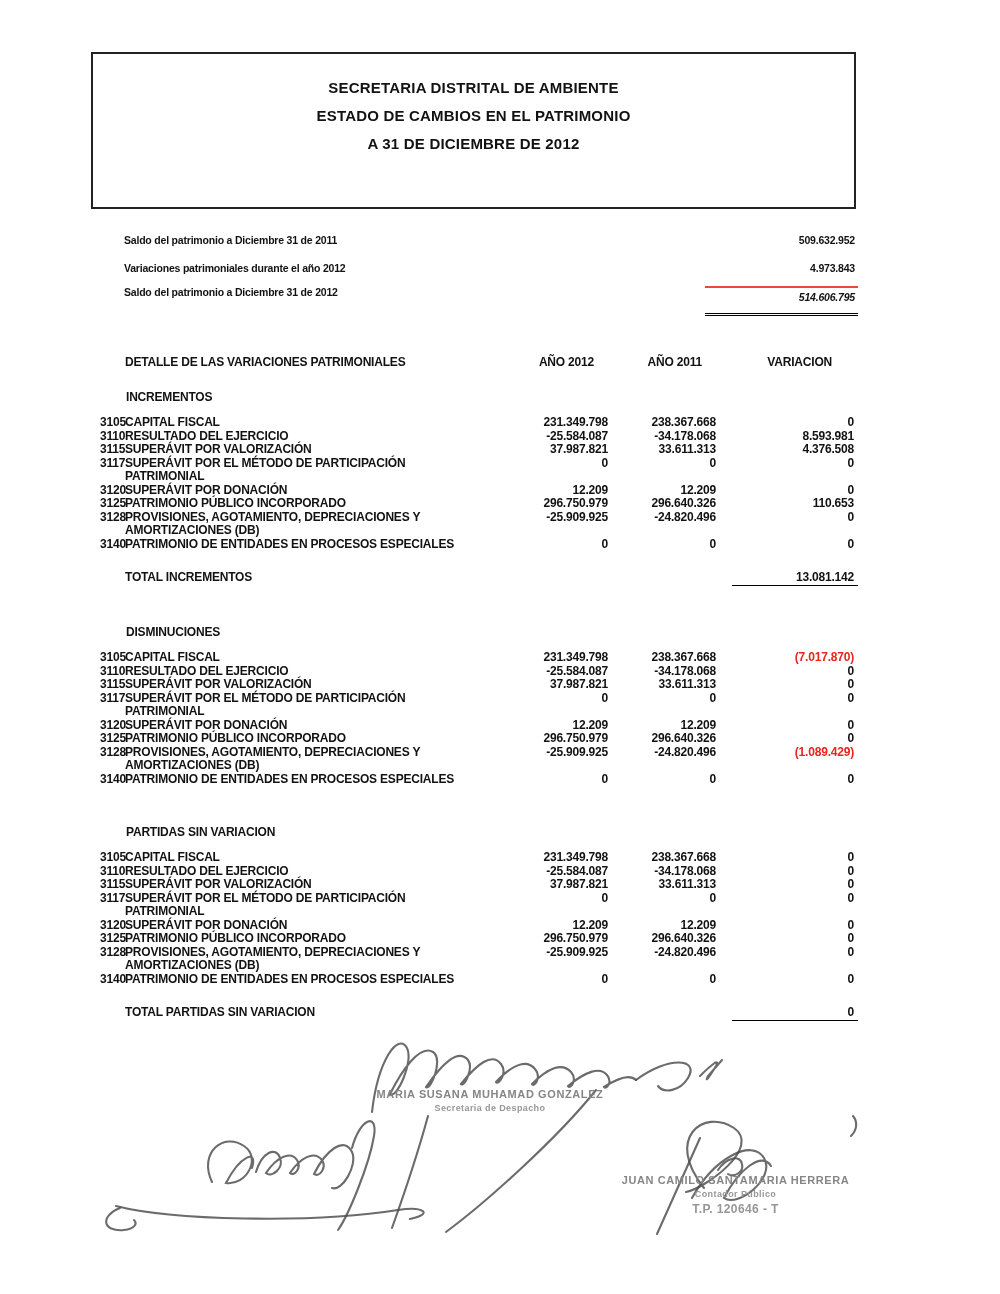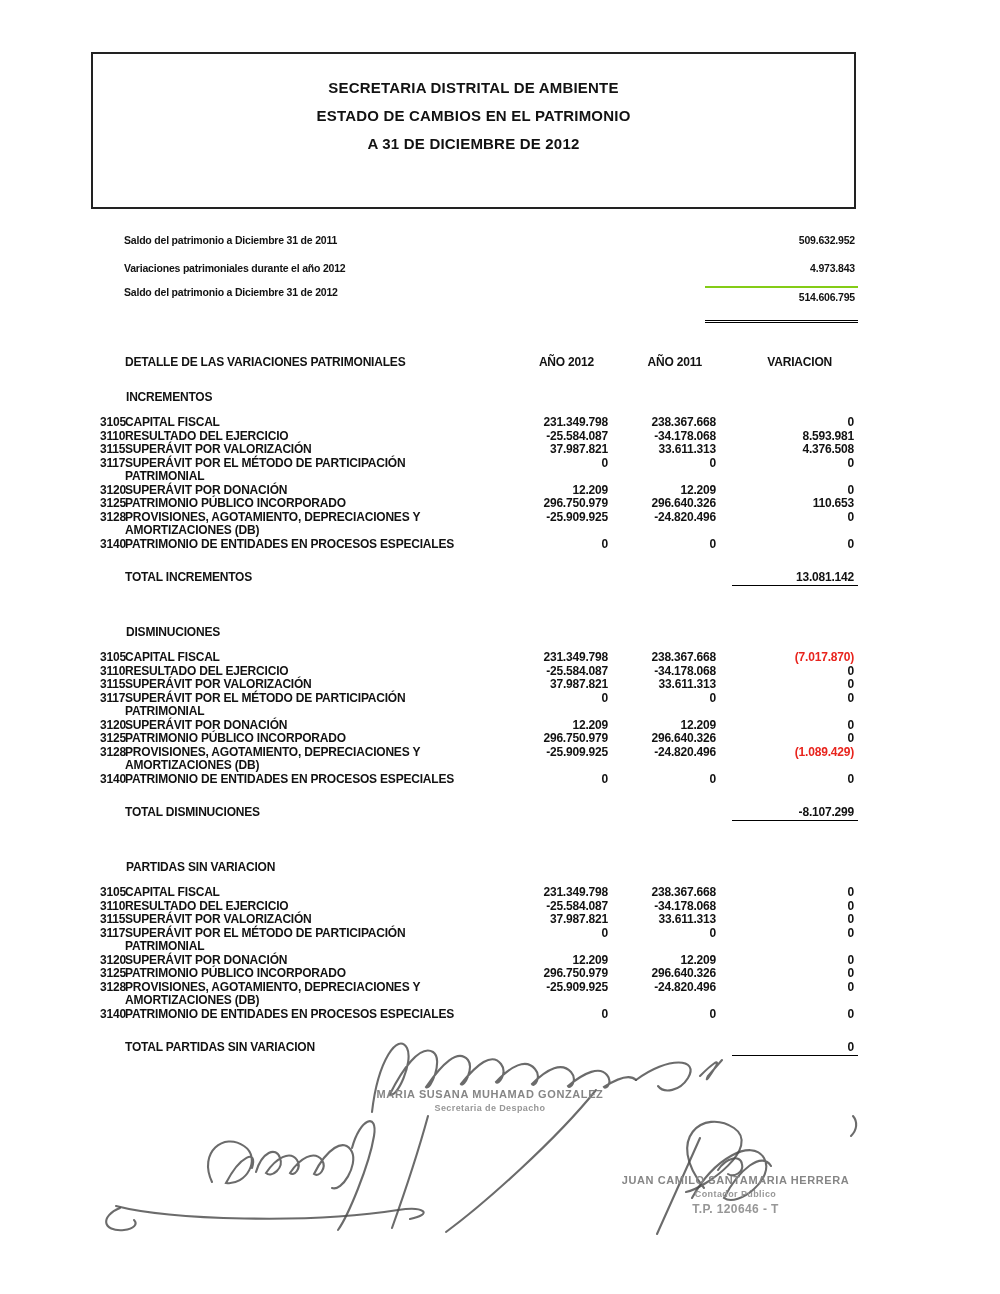--- a/index.html
+++ b/index.html
@@ -15,22 +15,22 @@
 
   
   .summary{position:absolute;left:100px;top:230px;width:758px;
            font-size:10.5px;font-weight:bold;letter-spacing:-.2px;}
   .srow{display:flex;justify-content:space-between;}
   .srow .slabel{margin-left:24px;}
   .srow .svalue{width:150px;text-align:right;padding-right:3px;}
   .srow1{margin-top:4px;}
   .srow2{margin-top:16px;}
   .srow3{margin-top:12px;}
-  .srow3 .svalue{border-top:2px solid #84cc16;padding-top:3px;
-                 border-bottom:3px double #000;padding-bottom:17px;}
+  .srow3 .svalue{border-top:2px solid #ef4444;padding-top:3px;
+                 border-bottom:3px double #000;padding-bottom:10px;font-style:italic;}
 
   
   .detail{position:absolute;left:100px;top:356px;width:758px;
           font-size:12px;font-weight:bold;letter-spacing:-.2px;}
   .row{display:grid;grid-template-columns:25px 335px 150px 108px 140px;align-items:baseline;}
   .c-v1,.c-v2,.c-var{text-align:right;padding-right:2px;}
   .c-var{padding-right:4px;}
   .thead{line-height:13px;}
   .thead .head{padding-right:16px;}
   .thead .head-var{padding-right:26px;}
@@ -231,24 +231,20 @@
   </div>
 
   <div class="row data-row">
     <span class="c-code">3140</span>
     <span class="c-label">PATRIMONIO DE ENTIDADES EN PROCESOS ESPECIALES</span>
     <span class="c-v1">0</span>
     <span class="c-v2">0</span>
     <span class="c-var">0</span>
   </div>
 </div>
-    <div class="total-row">
-      <span class="total-label">TOTAL DISMINUCIONES</span>
-      <span class="total-value">-8.107.299</span>
-    </div>
   </section>
 
   <section class="tsection">
     <div class="row section-title-row">
       <span class="c-code"></span>
       <span class="section-title">PARTIDAS SIN VARIACION</span>
     </div>
     <div class="rows">
   <div class="row data-row">
     <span class="c-code">3105</span>

